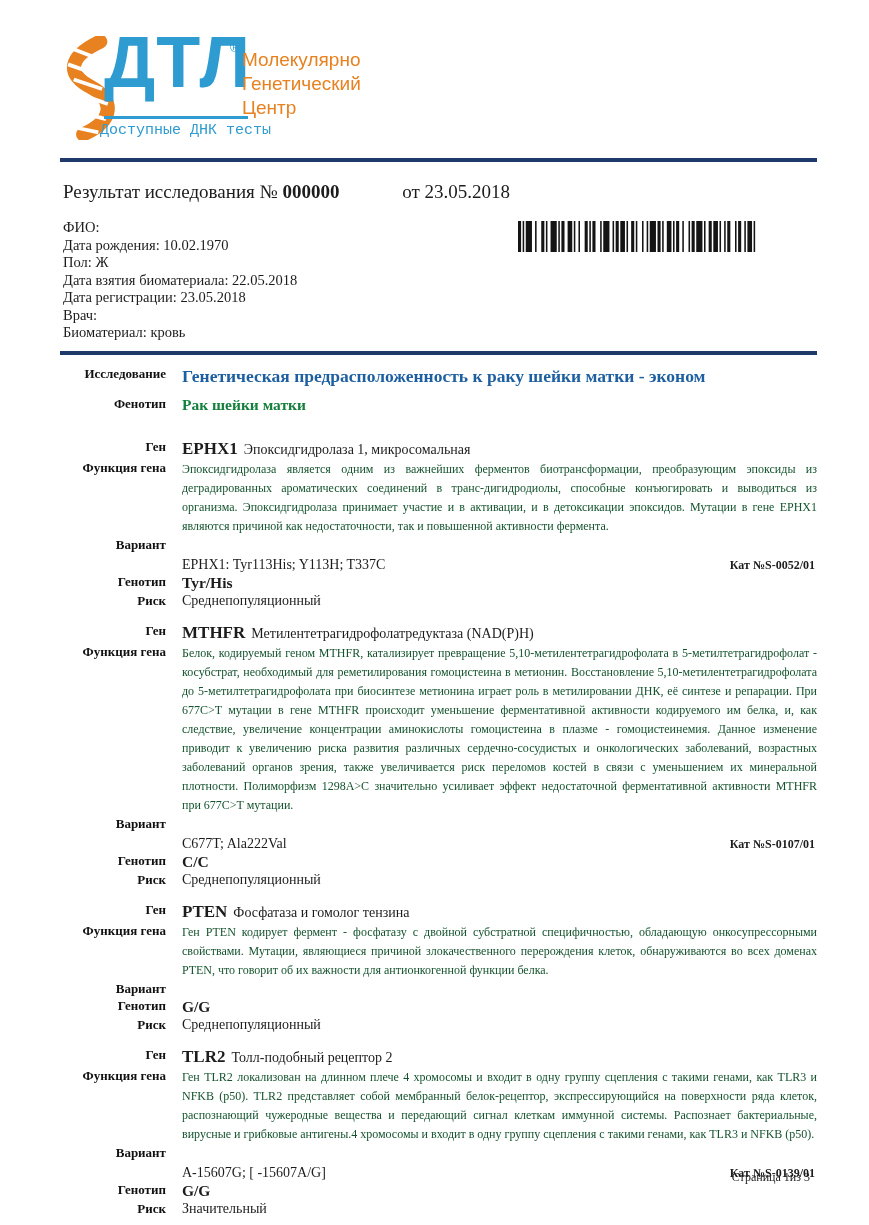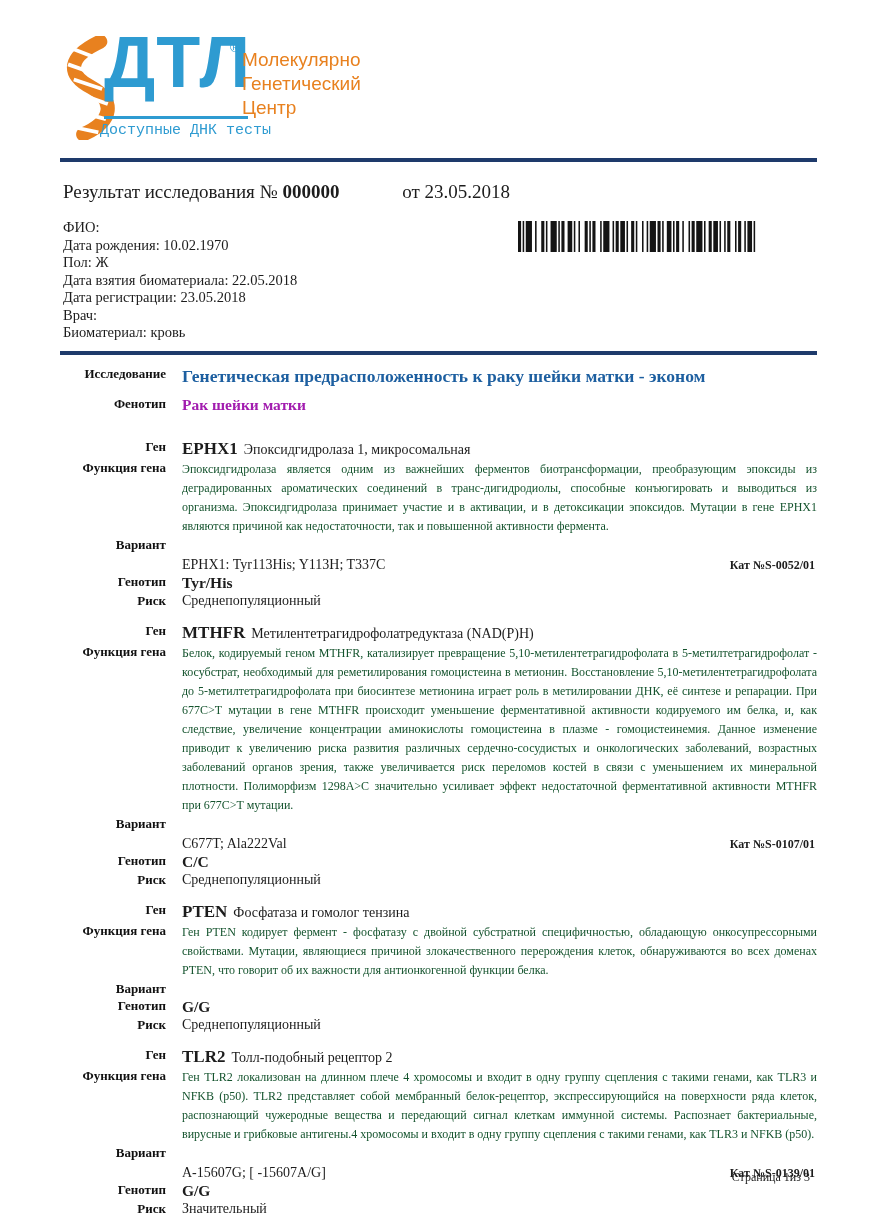--- a/index.html
+++ b/index.html
@@ -50,21 +50,21 @@
   .content{position:absolute;left:60px;top:366px;width:757px;}
   .row{display:flex;align-items:flex-start;}
   .lbl{
     width:106px;flex-shrink:0;text-align:right;font-weight:bold;font-size:13px;
     color:#111;
   }
   .val{margin-left:16px;flex:1;font-size:14px;}
   .study-row .val{font-size:17.5px;font-weight:bold;color:var(--study-blue);}
   .study-row{margin-bottom:9px;}
   .pheno-row{margin-bottom:25px;}
-  .pheno-row .val{font-size:15.5px;font-weight:bold;color:#a21caf;}
+  .pheno-row .val{font-size:15.5px;font-weight:bold;color:#15803d;}
   .gene{margin-bottom:14px;}
   .gname{margin-bottom:1px;}
   .gsym{font-size:17px;font-weight:bold;margin-right:6px;}
   .gdesc{font-size:14px;}
   .gfunc .val{
     font-size:12px;line-height:19px;text-align:justify;color:#14532d;
   }
   .gvar .val{display:flex;align-items:baseline;}
   .gvar .variant-text{font-size:14px;margin-top:20px;}
   .cat{margin-left:auto;font-weight:bold;font-size:12px;white-space:nowrap;padding-right:2px;}

